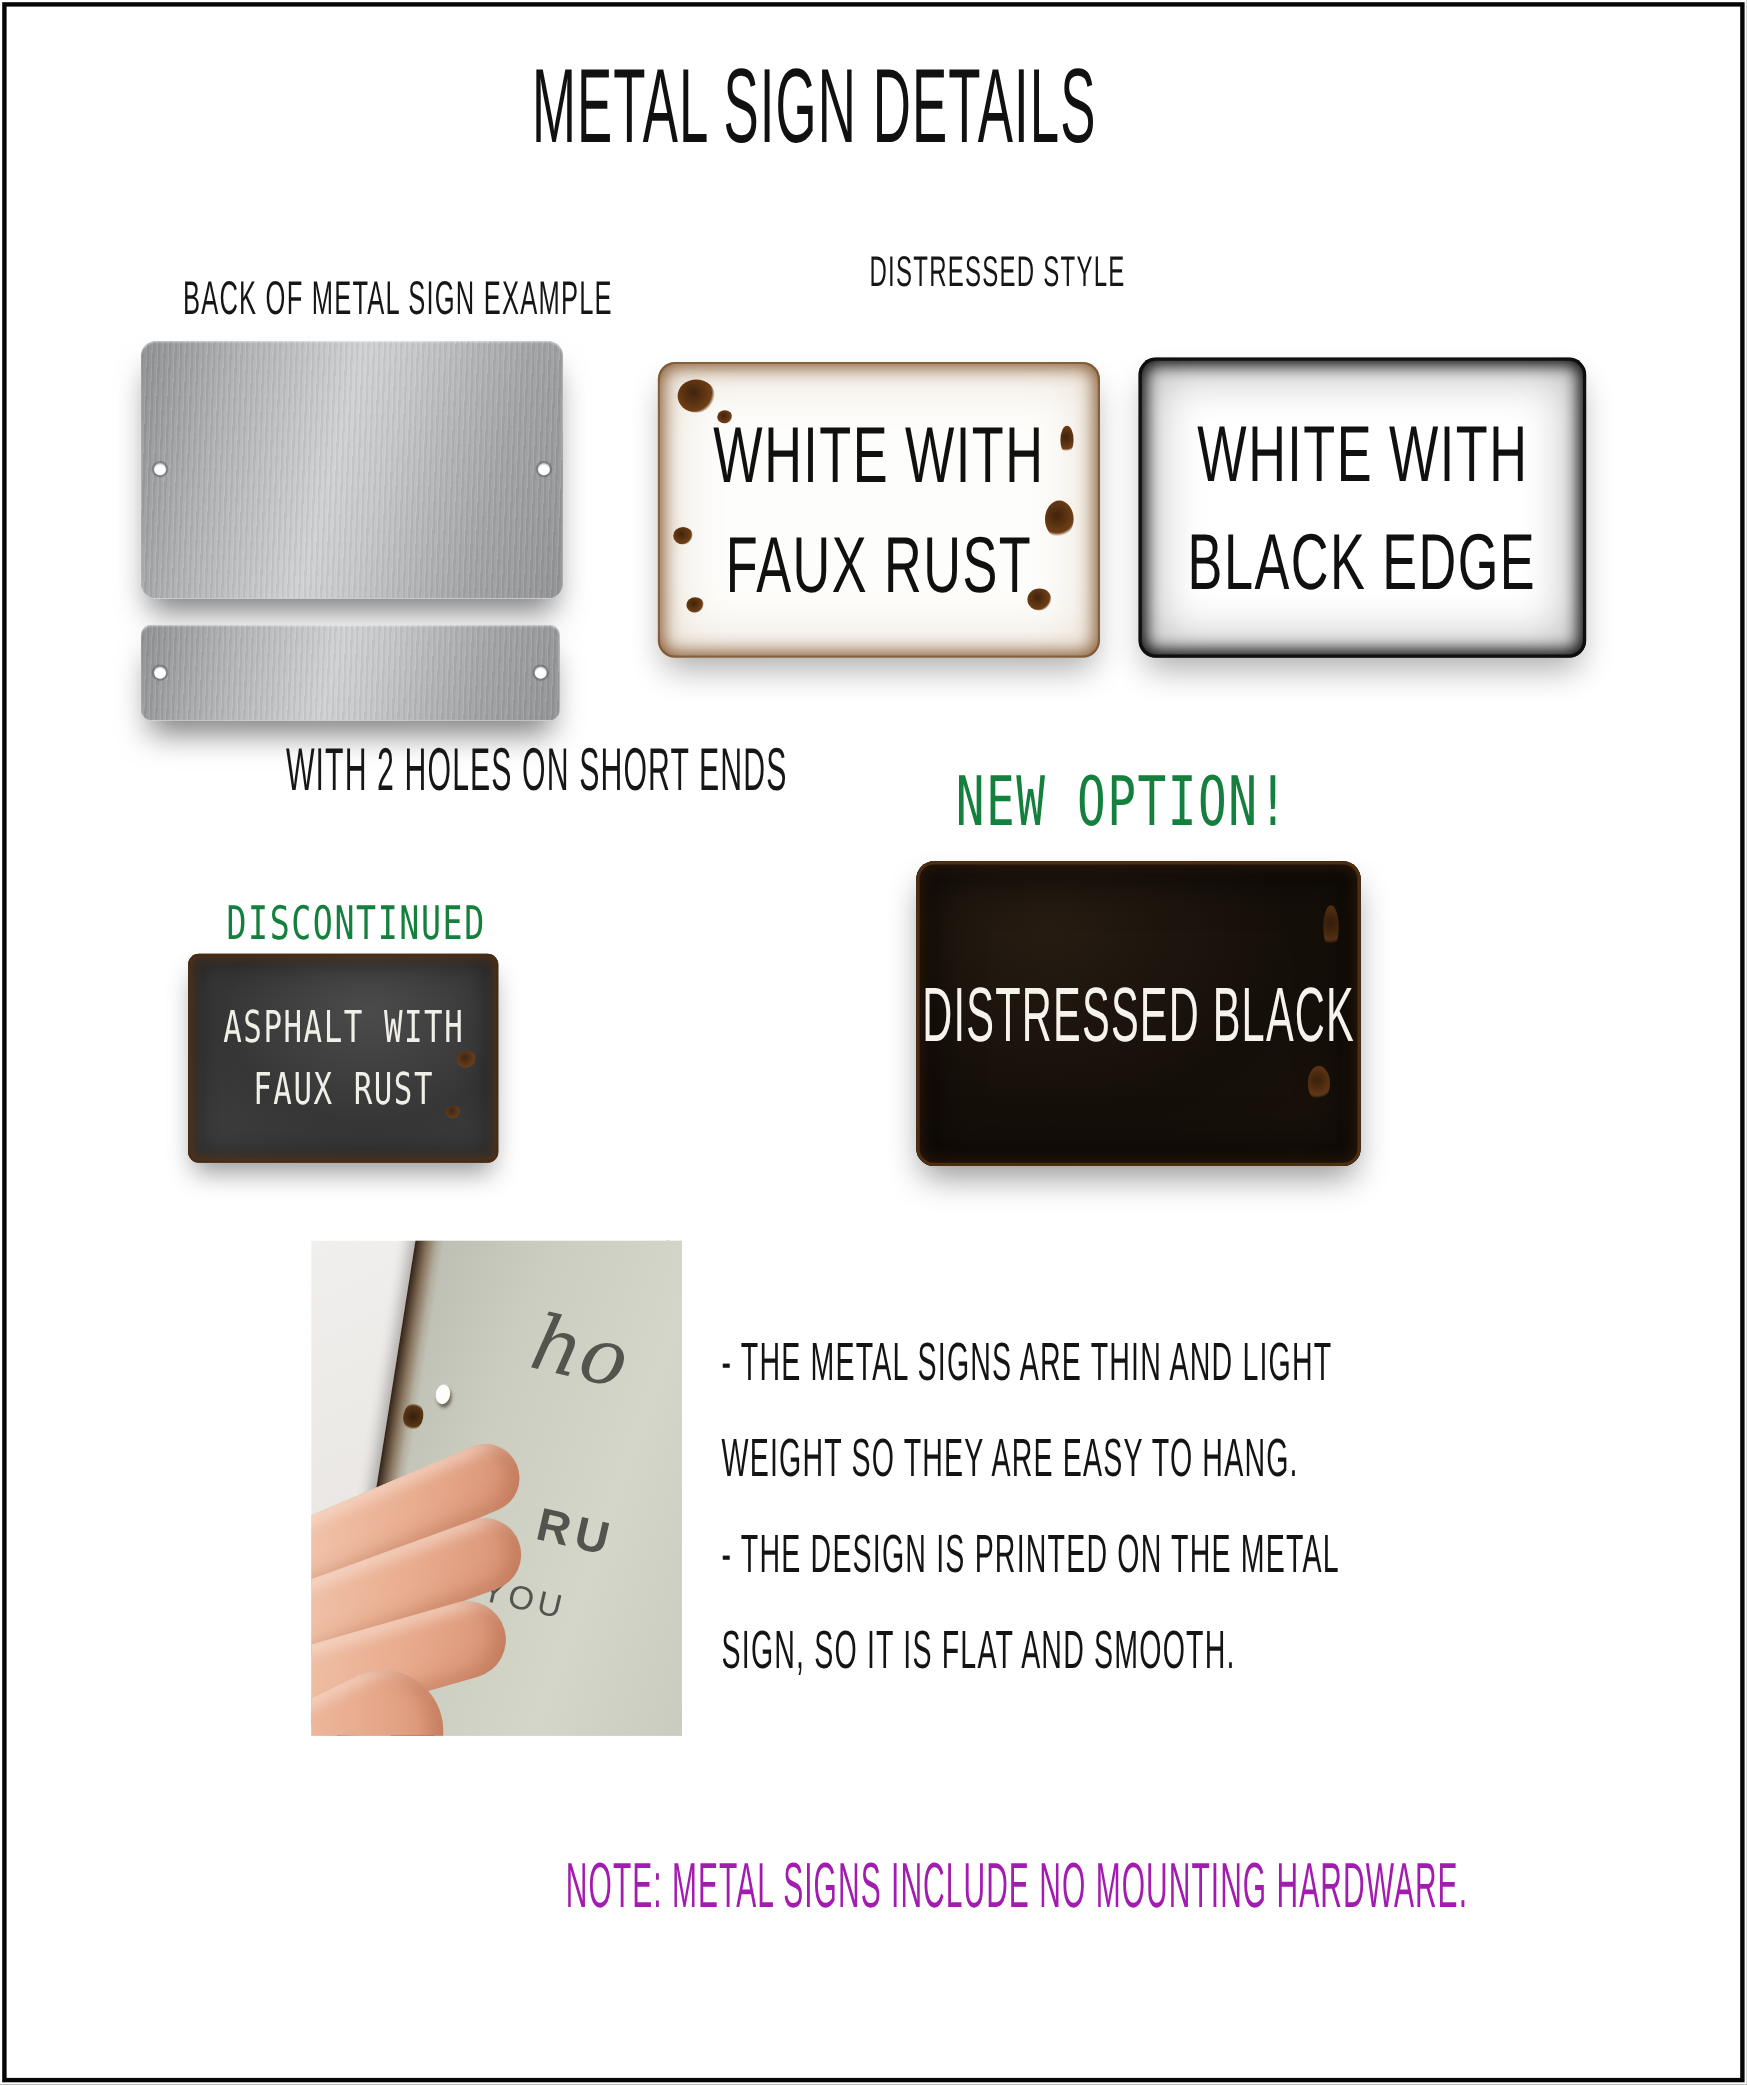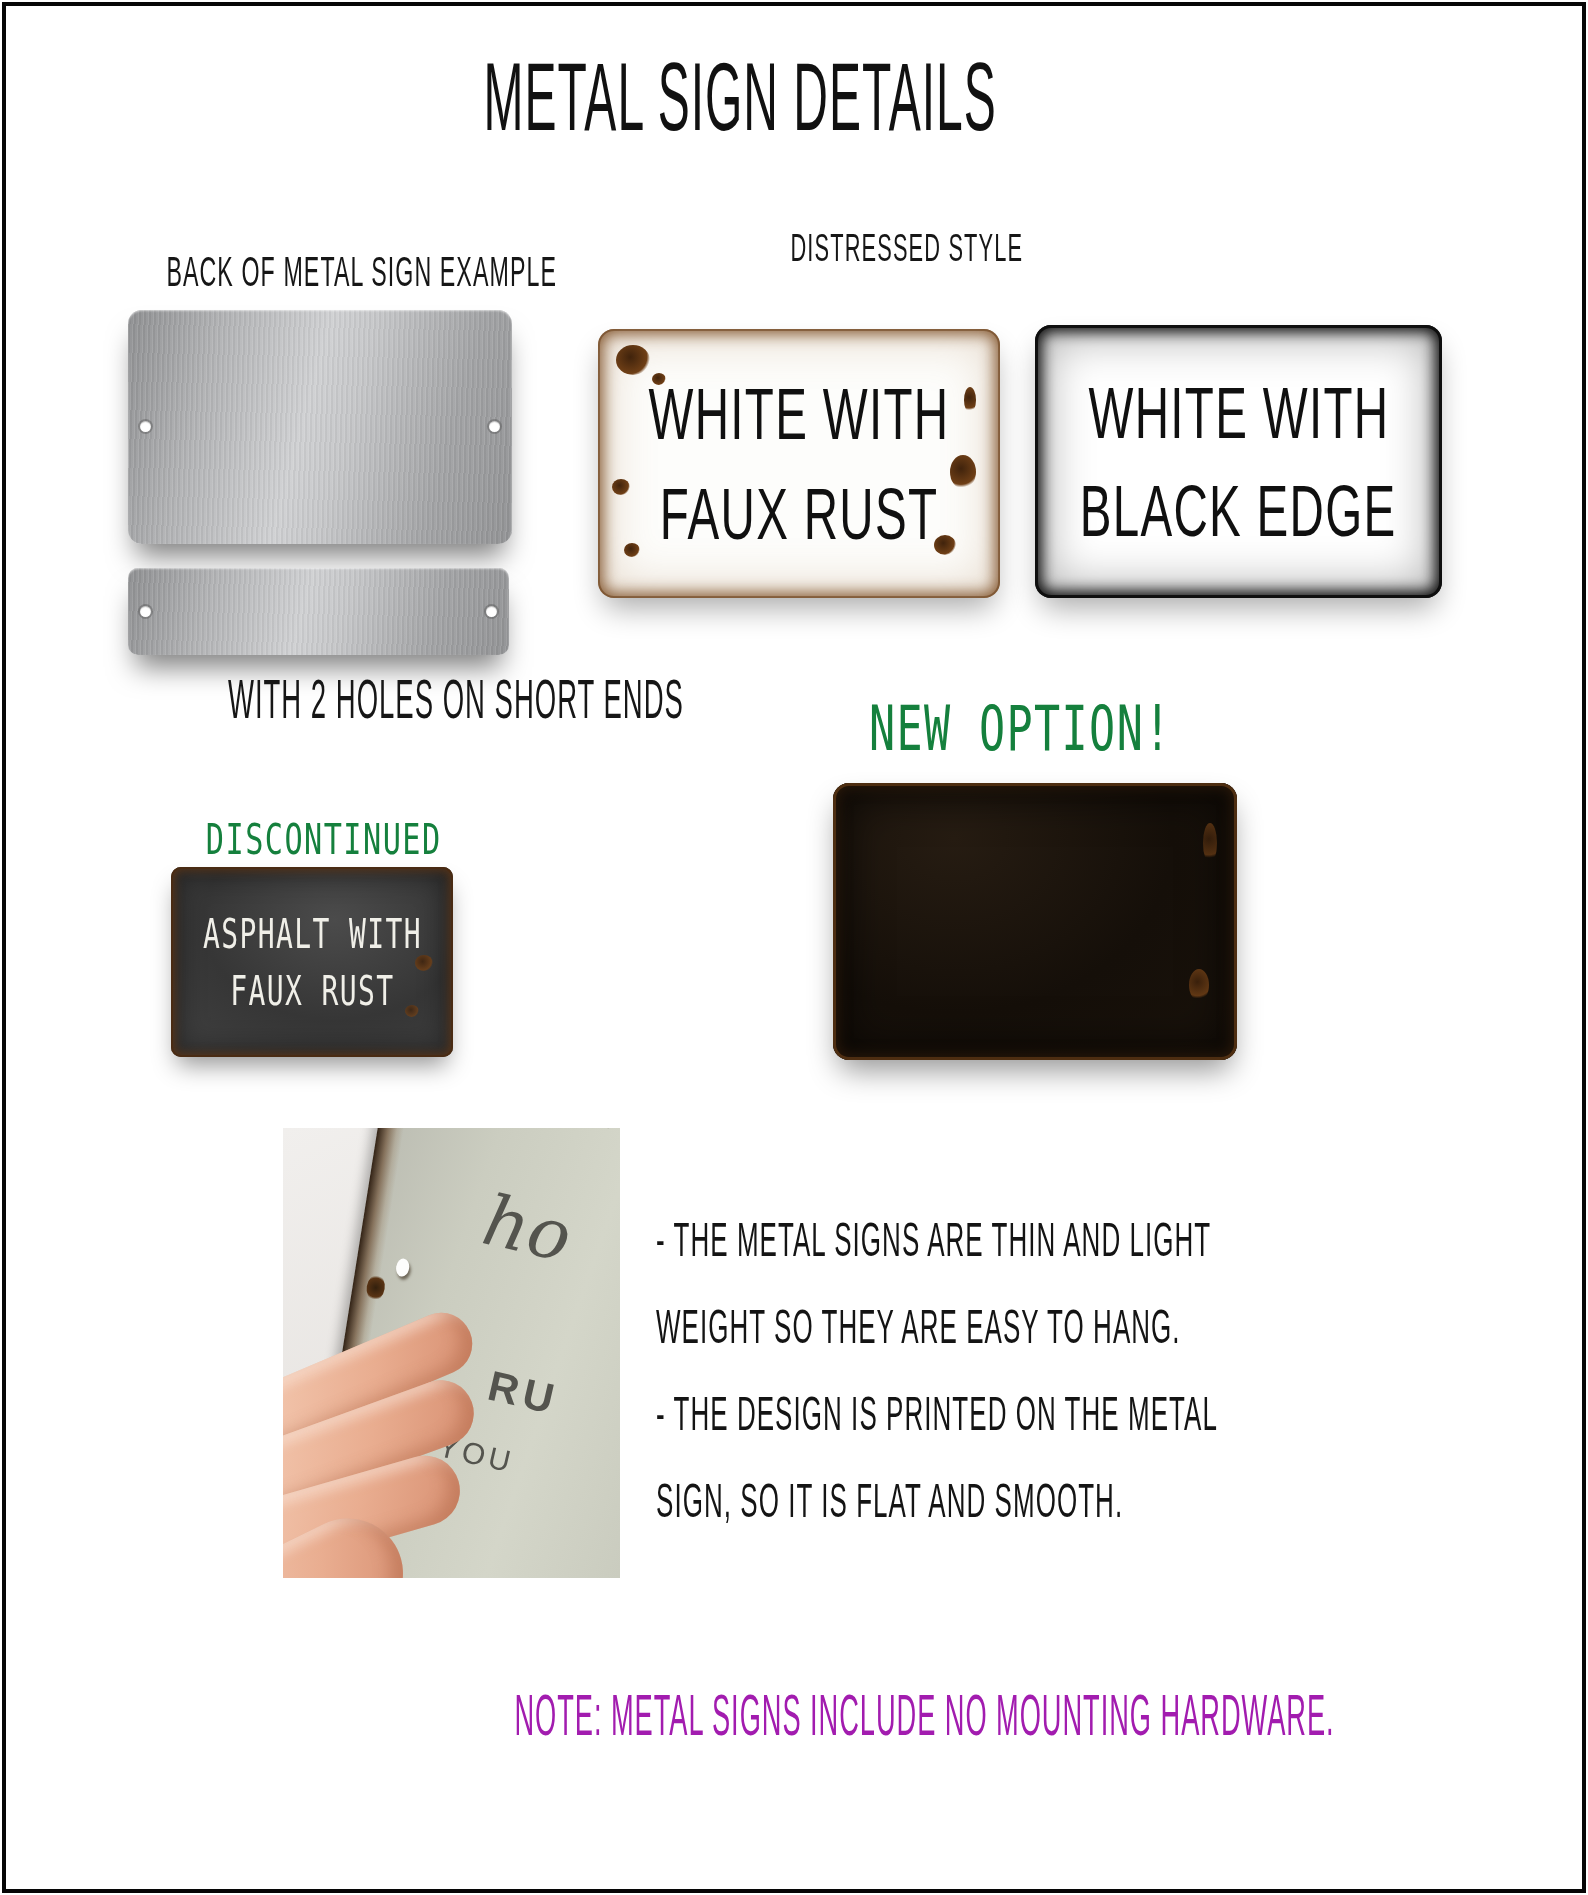--- a/index.html
+++ b/index.html
@@ -13,21 +13,21 @@
   
   .c{display:inline-block;transform:scaleX(var(--sx,.6));transform-origin:center;white-space:nowrap;letter-spacing:2px;}
   .c-l{transform-origin:left center;}
 
   .title{position:absolute;top:48px;left:0;width:1480px;margin:0;text-align:center;
          font-size:96px;font-weight:400;line-height:1.02;color:#111;}
 
   .sec-heading{position:absolute;font-weight:400;color:#161616;line-height:1;}
   .back-heading{top:250px;left:0;width:640px;font-size:43px;}
   .distressed-heading{top:228px;left:699px;width:640px;font-size:39px;}
-  .caption{position:absolute;top:672px;left:0;width:640px;text-align:center;font-size:55px;line-height:1;color:#161616;}
+  .caption{position:absolute;top:672px;left:0;width:640px;text-align:center;font-size:55px;line-height:1;color:#161616;padding-left:32px;}
 
   
   .plate{position:absolute;border-radius:14px;
     background:
       repeating-linear-gradient(92deg, rgba(255,255,255,.10) 0 1px, rgba(0,0,0,.045) 1px 3px, rgba(255,255,255,.02) 3px 5px),
       linear-gradient(105deg,#8f9092 0%,#b3b4b6 22%,#d0d1d3 46%,#c7c8ca 56%,#a3a4a6 80%,#929395 100%);
     box-shadow:0 20px 28px -8px rgba(0,0,0,.5), inset 0 1px 2px rgba(255,255,255,.6);}
   .plate-large{left:128px;top:310px;width:384px;height:234px;}
   .plate-strip{left:128px;top:568px;width:381px;height:87px;border-radius:10px;}
   .hole{position:absolute;top:50%;width:11px;height:11px;margin-top:-6px;border-radius:50%;background:#ffffff;
@@ -148,20 +148,21 @@
     <span class="line"><span class="c" style="--sx:.66">BLACK EDGE</span></span>
   </div>
 
   <div class="red-label new-option">
     <span class="c" style="--sx:.7">NEW OPTION!</span>
   </div>
 
   <div class="sign sign-black">
     <span class="spot" style="left:356px;top:186px;width:20px;height:32px;opacity:.85;"></span>
     <span class="spot" style="left:370px;top:40px;width:14px;height:40px;opacity:.7;"></span>
+    <span class="line" style="font-size:70px;"><span class="c" style="--sx:.54">DISTRESSED BLACK</span></span>
   </div>
 
   <div class="red-label discontinued">
     <span class="c" style="--sx:.72">DISCONTINUED</span>
   </div>
 
   <div class="sign sign-asphalt">
     <span class="spot" style="left:244px;top:88px;width:18px;height:16px;opacity:.85;"></span>
     <span class="spot" style="left:234px;top:138px;width:14px;height:12px;opacity:.75;"></span>
     <span class="line"><span class="c" style="--sx:.7">ASPHALT WITH</span></span>

